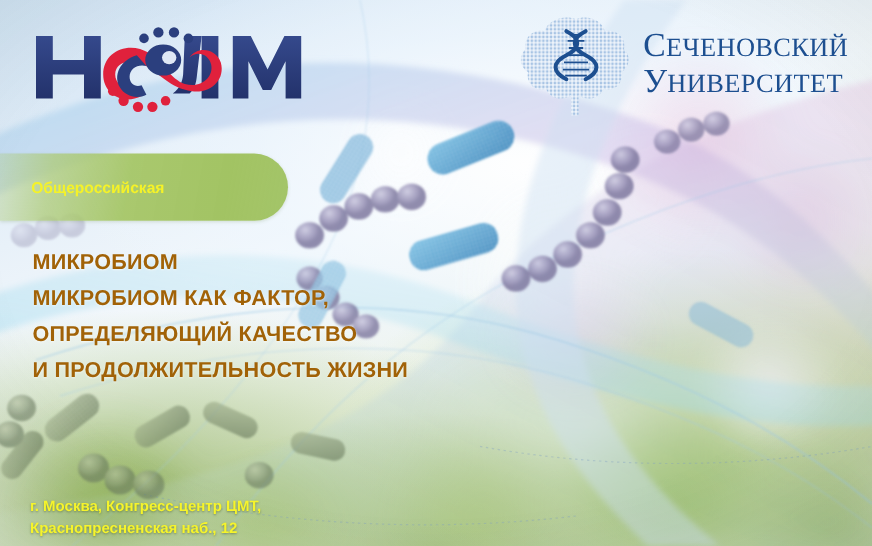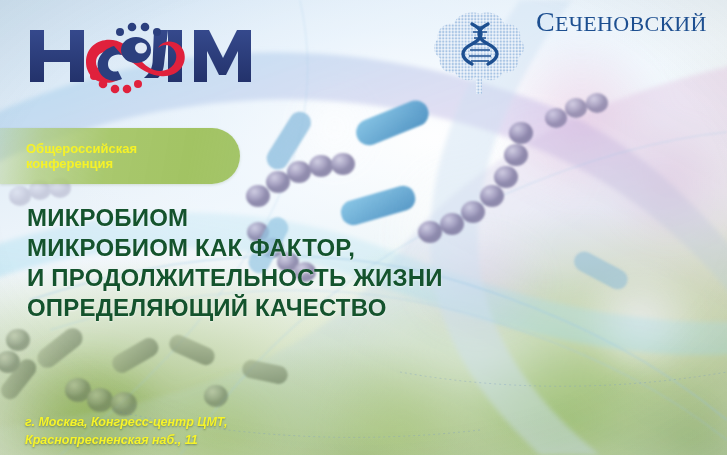--- a/index.html
+++ b/index.html
@@ -56,21 +56,21 @@
       radial-gradient(ellipse 14% 18% at 66% 62%, rgba(196,146,206,.4), rgba(196,146,206,0) 72%);
   }
   .vignette{
     position:absolute;inset:0;
     background:radial-gradient(ellipse 90% 90% at 50% 45%, rgba(0,0,0,0) 55%, rgba(40,60,30,.12) 100%);
   }
   svg.bg-svg{position:absolute;inset:0;width:727px;height:455px;}
 
   
   .logo-nsoim{position:absolute;left:28px;top:16px;width:228px;height:78px;}
-  .logo-sechenov{position:absolute;left:432px;top:8px;width:288px;height:92px;display:flex;gap:8px;}
+  .logo-sechenov{position:absolute;left:432px;top:8px;width:288px;height:92px;display:flex;align-items:center;gap:8px;}
   .tree-wrap{width:96px;height:88px;flex:0 0 auto;}
   .sech-text{
     color:#1d4f90;
     font-family:"Liberation Serif", serif;
     line-height:1.0;
     letter-spacing:.3px;
   }
   .sech-line{white-space:nowrap;}
   .sech-line .cap{font-size:28px;}
   .sech-line .rest{font-size:22px;}
@@ -89,32 +89,31 @@
     color:#f2ef2c;font-size:38px;line-height:38px;font-weight:400;
     font-family:"Liberation Serif", serif;letter-spacing:2px;
     margin-right:14px;text-shadow:0 1px 1px rgba(90,110,40,.25);
   }
   .badge-txt{color:#f5f228;font-size:13px;font-weight:bold;line-height:15px;}
   .badge-txt div{white-space:nowrap;}
 
   
   .title{
     position:absolute;left:27px;top:203px;width:520px;
-    color:#14532d;font-weight:bold;font-size:24px;line-height:30px;
+    color:#a16207;font-weight:bold;font-size:18px;line-height:30px;
     letter-spacing:.2px;
     text-shadow:0 1px 2px rgba(255,255,255,.55);
   }
   .title div{white-space:nowrap;}
 
   
   .venue{
     position:absolute;left:25px;top:413px;
     color:#f6f42b;font-weight:bold;font-size:12.5px;line-height:18px;
     text-shadow:0 1px 2px rgba(40,60,20,.45);
-    font-style:italic;
   }
   .venue div{white-space:nowrap;}
 </style>
 </head>
 <body>
 
 <div id="banner">
 
   <div class="bg-layer bg-base"></div>
   <div class="grass"></div>
@@ -344,35 +343,37 @@
           <line x1="38" y1="42" x2="58" y2="42"></line>
           <line x1="37" y1="48" x2="59" y2="48"></line>
           <line x1="39" y1="53" x2="57" y2="53"></line>
         </g>
       </svg>
     </div>
     <div class="sech-text">
       <div class="sech-line l1">
         <span class="cap">С</span><span class="rest">ЕЧЕНОВСКИЙ</span>
       </div>
+      <div class="sech-line l2">
+        <span class="cap">У</span><span class="rest">НИВЕРСИТЕТ</span>
+      </div>
     </div>
   </div>
 
   <div class="badge">
     <div class="badge-txt">
       <div>Общероссийская</div>
-      <div>конференция</div>
     </div>
   </div>
 
   <div class="title">
     <div>МИКРОБИОМ</div>
     <div>МИКРОБИОМ КАК ФАКТОР,</div>
+    <div>ОПРЕДЕЛЯЮЩИЙ КАЧЕСТВО</div>
     <div>И ПРОДОЛЖИТЕЛЬНОСТЬ ЖИЗНИ</div>
-    <div>ОПРЕДЕЛЯЮЩИЙ КАЧЕСТВО</div>
   </div>
 
   <div class="venue">
     <div>г. Москва, Конгресс-центр ЦМТ,</div>
-    <div>Краснопресненская наб., 11</div>
+    <div>Краснопресненская наб., 12</div>
   </div>
 
 </div>
 
 </body></html>

